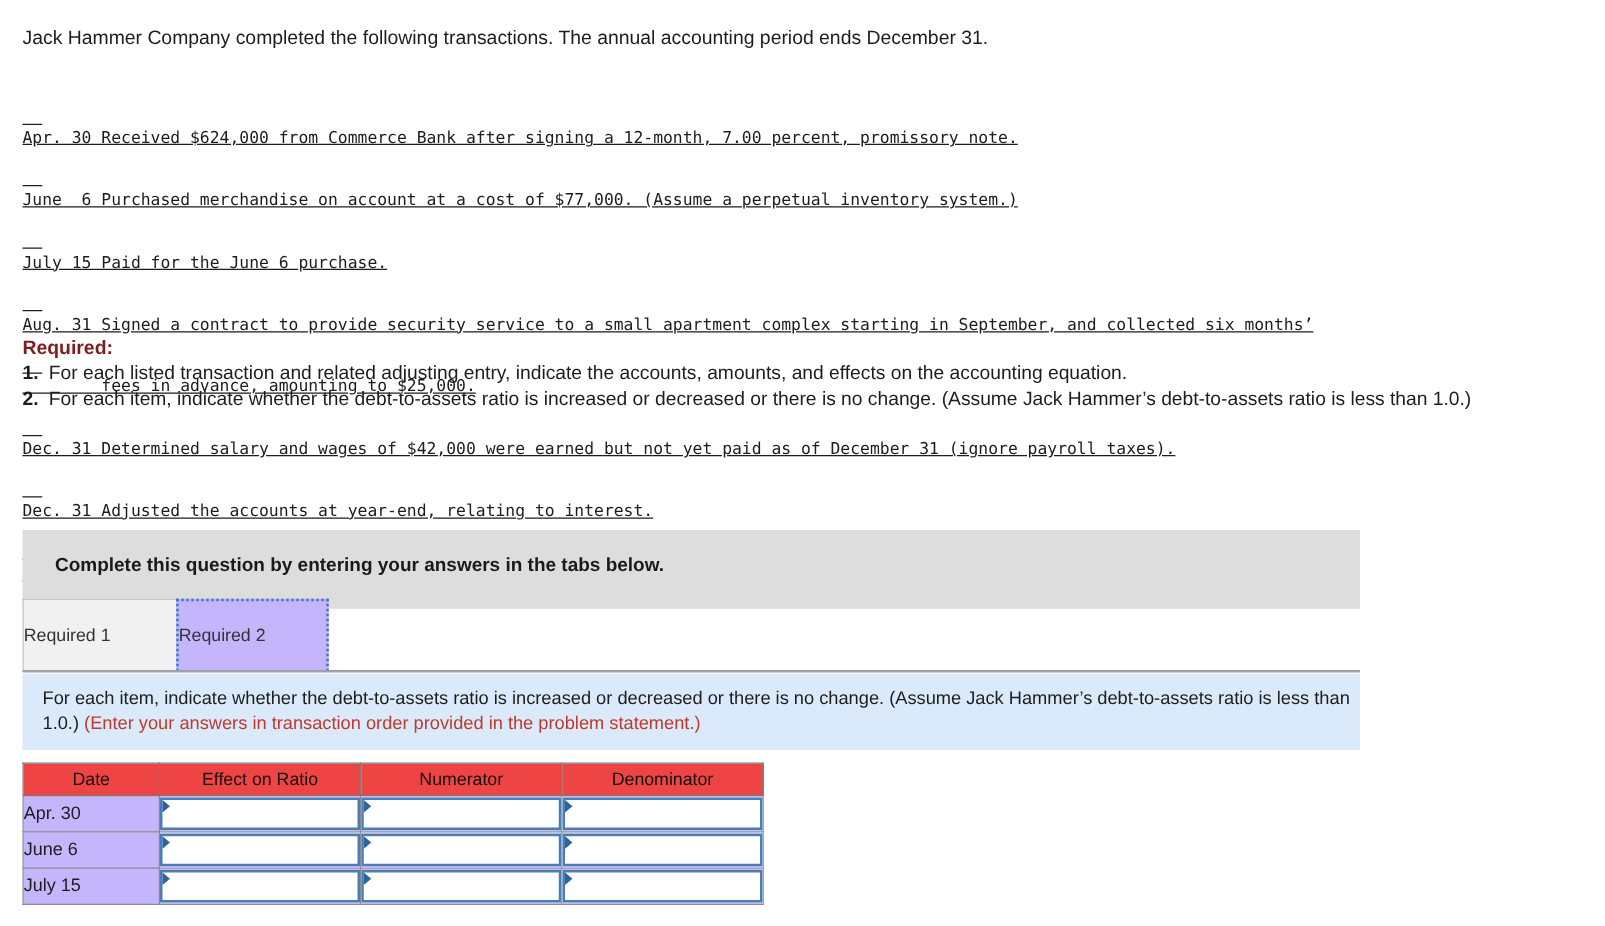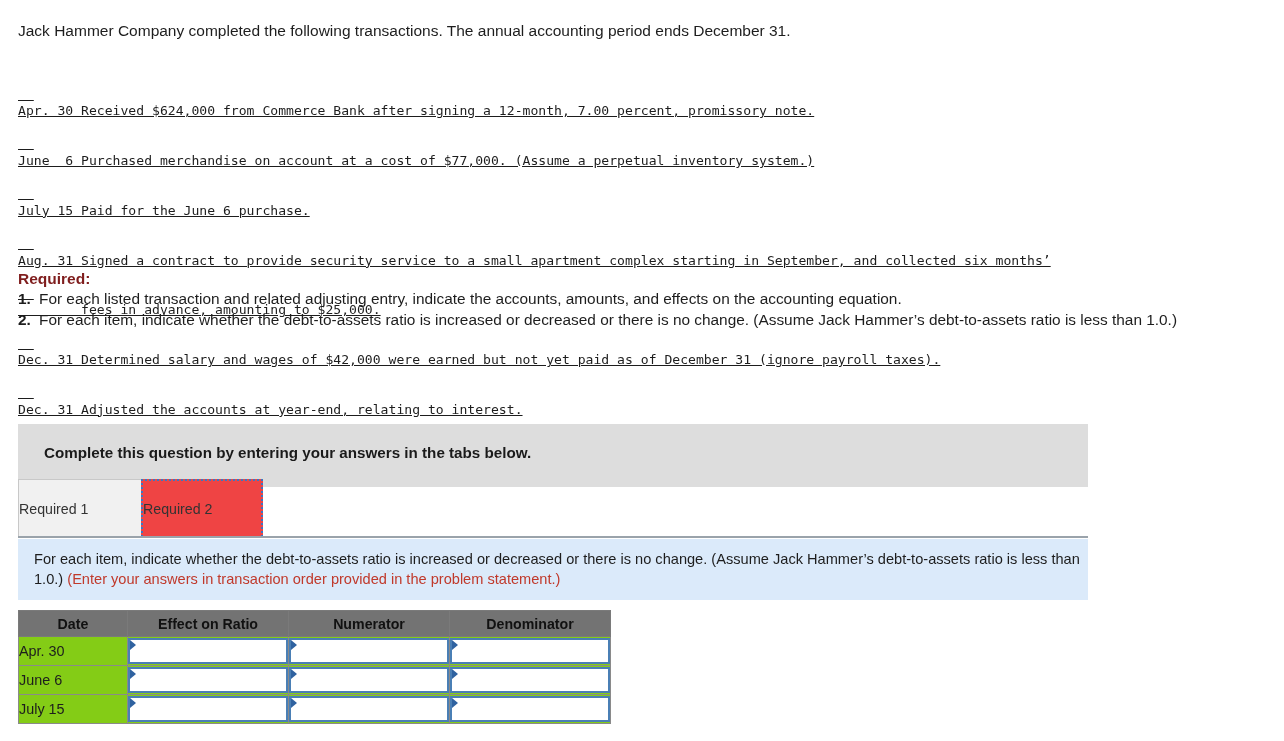--- a/index.html
+++ b/index.html
@@ -116,21 +116,21 @@
   .tab-inactive {
     left: 0;
     width: 124px;
     background: #f1f1f1;
     border: 1px solid #c8c8c8;
     border-bottom: none;
   }
   .tab-active {
     left: 123px;
     width: 122px;
-    background: #ef4444;
+    background: #c4b5fd;
     border: 2px dotted #3a78c2;
     border-bottom: none;
   }
   .tab-underline {
     position: absolute;
     left: 18px;
     top: 536px;
     width: 1070px;
     height: 2px;
     background: #9aa3ab;
@@ -160,35 +160,35 @@
   
   .ans-table {
     position: absolute;
     left: 18px;
     top: 610px;
     border-collapse: collapse;
     table-layout: fixed;
     font-size: 14px;
   }
   .ans-table th {
-    background: #737373;
+    background: #ef4444;
     border: 1px solid #7a7a7a;
     color: #111111;
-    font-weight: bold;
+    font-weight: normal;
     font-size: 14.2px;
     height: 25px;
     padding: 0 4px;
     text-align: center;
   }
   .ans-table td {
     border: 1px solid #8a8a8a;
     height: 28px;
     padding: 0;
     vertical-align: middle;
-    background: #84cc16;
+    background: #c4b5fd;
   }
   .col-date  { width: 100px; }
   .col-eff   { width: 152px; }
   .col-num   { width: 152px; }
   .col-den   { width: 152px; }
 
   .date-cell {
     padding-left: 6px;
     font-size: 14.4px;
     color: #1d1d1d;

